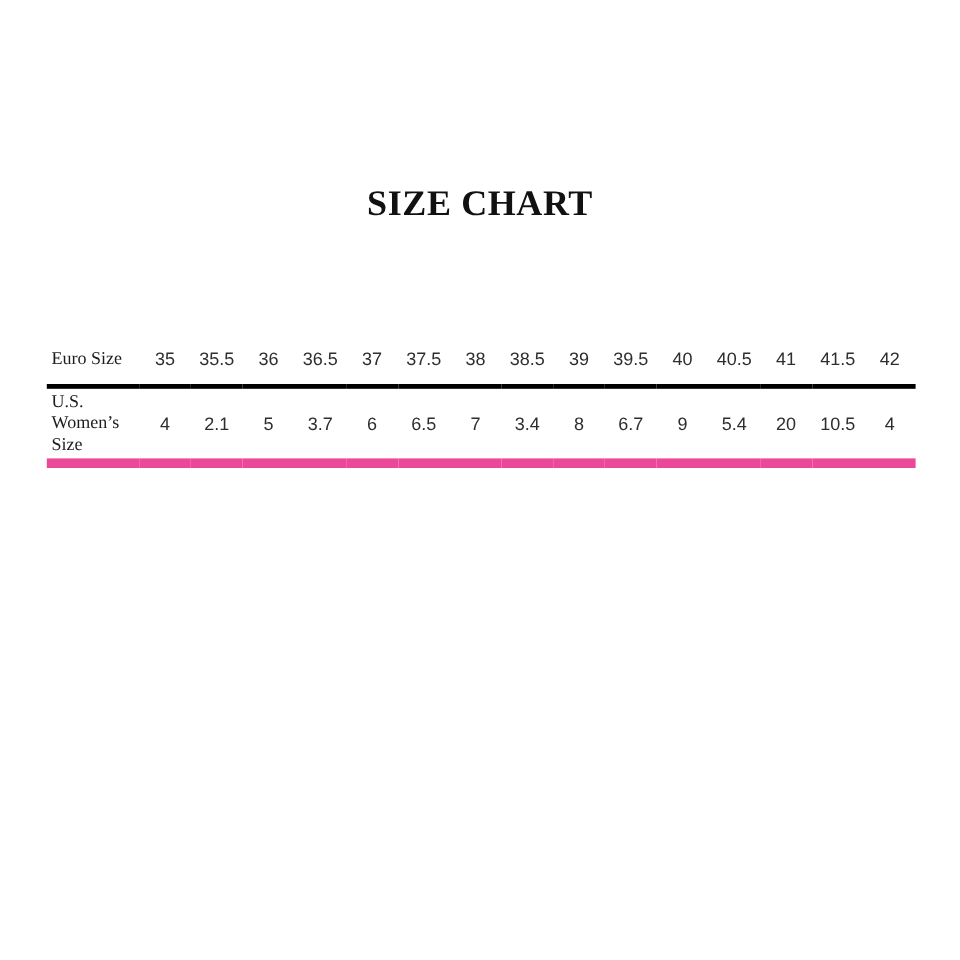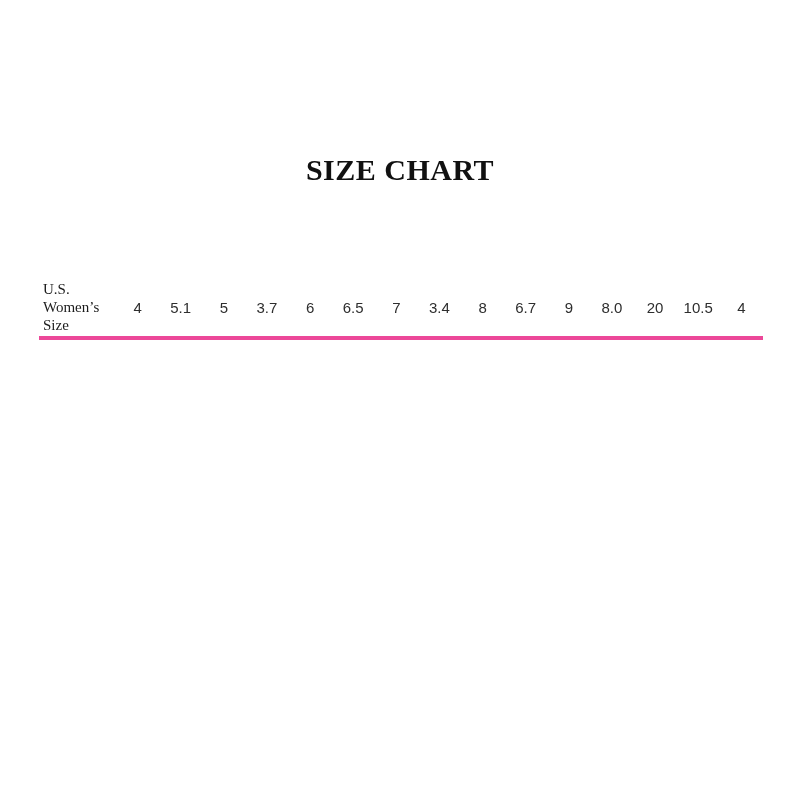--- a/index.html
+++ b/index.html
@@ -32,21 +32,21 @@
     width: 724px;
     border-collapse: collapse;
     table-layout: fixed;
   }
   col.c-label { width: 77px; }
   tr.row-euro > th, tr.row-euro > td {
     border-bottom: 4px solid #000000;
     height: 42px;
   }
   tr.row-us > th, tr.row-us > td {
-    border-bottom: 4px solid #ec4899;
+    border-bottom: 8px solid #ec4899;
     height: 58px;
   }
   th.row-label {
     font-family: "Liberation Serif", "DejaVu Serif", serif;
     font-size: 15px;
     font-weight: 400;
     text-align: left;
     vertical-align: middle;
     color: #1c1c1c;
     padding: 0 2px 0 4px;
@@ -80,32 +80,50 @@
       <col>
       <col>
       <col>
       <col>
       <col>
       <col>
       <col>
       <col>
   </colgroup>
   <tbody>
+    <tr class="row-euro">
+      <th class="row-label">Euro Size</th>
+      <td class="num-cell">35</td>
+      <td class="num-cell">35.5</td>
+      <td class="num-cell">36</td>
+      <td class="num-cell">36.5</td>
+      <td class="num-cell">37</td>
+      <td class="num-cell">37.5</td>
+      <td class="num-cell">38</td>
+      <td class="num-cell">38.5</td>
+      <td class="num-cell">39</td>
+      <td class="num-cell">39.5</td>
+      <td class="num-cell">40</td>
+      <td class="num-cell">40.5</td>
+      <td class="num-cell">41</td>
+      <td class="num-cell">41.5</td>
+      <td class="num-cell">42</td>
+    </tr>
     <tr class="row-us">
       <th class="row-label">U.S. Women’s Size</th>
       <td class="num-cell">4</td>
-      <td class="num-cell">5.1</td>
+      <td class="num-cell">2.1</td>
       <td class="num-cell">5</td>
       <td class="num-cell">3.7</td>
       <td class="num-cell">6</td>
       <td class="num-cell">6.5</td>
       <td class="num-cell">7</td>
       <td class="num-cell">3.4</td>
       <td class="num-cell">8</td>
       <td class="num-cell">6.7</td>
       <td class="num-cell">9</td>
-      <td class="num-cell">8.0</td>
+      <td class="num-cell">5.4</td>
       <td class="num-cell">20</td>
       <td class="num-cell">10.5</td>
       <td class="num-cell">4</td>
     </tr>
   </tbody>
 </table>
 
 </body></html>

